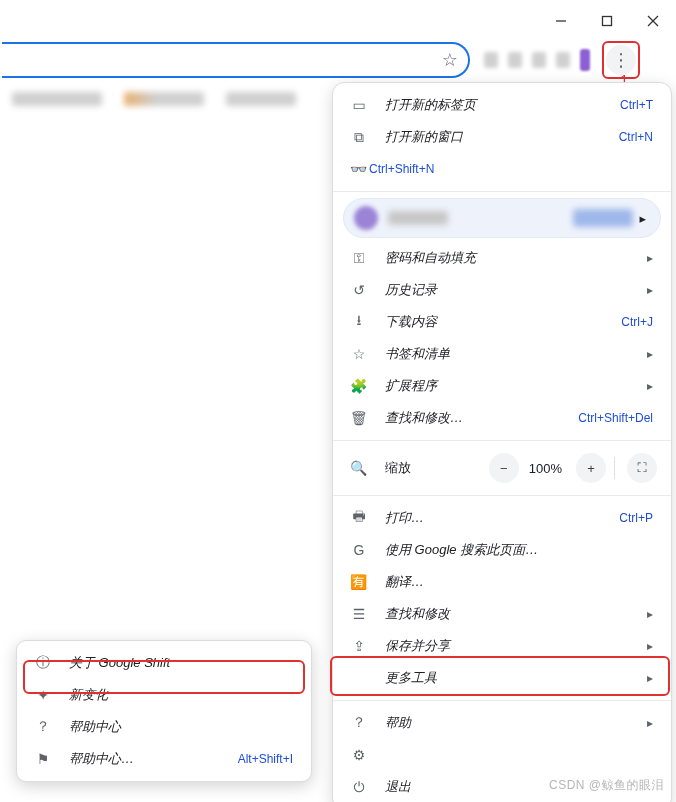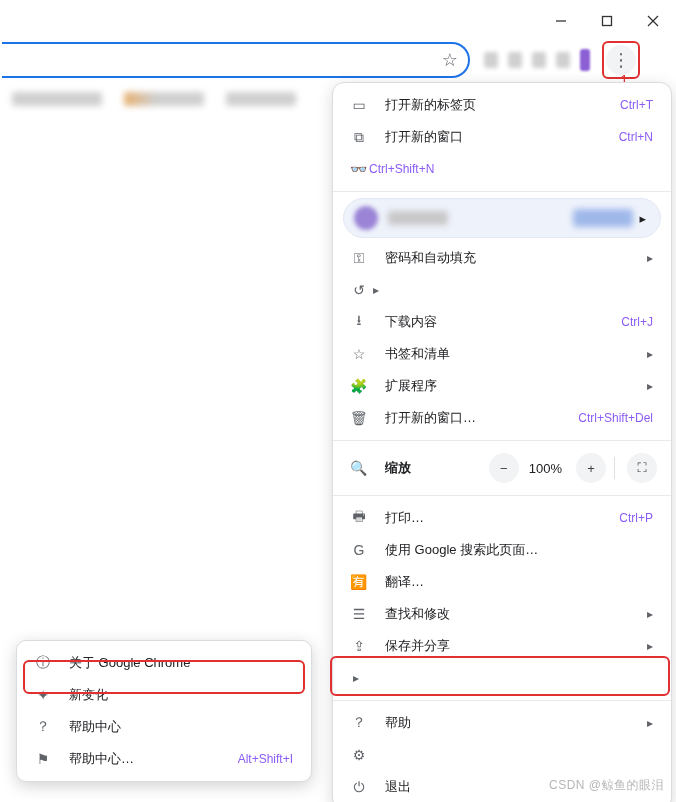--- a/index.html
+++ b/index.html
@@ -139,23 +139,24 @@
     width: 20px;
     text-align: center;
     color: #5f6368;
     font-size: 14px;
     flex-shrink: 0;
   }
   .mi .lbl {
     margin-left: 16px;
     flex: 1;
     white-space: nowrap;
+    font-style: italic;
   }
   .mi .sc {
-    color: #8b5cf6;
+    color: #1d4ed8;
     font-size: 12px;
   }
   .mi .chev {
     color: #5f6368;
     font-size: 12px;
     margin-left: 4px;
   }
   .sep {
     height: 1px;
     background: #e8eaed;
@@ -191,21 +192,21 @@
     border-radius: 4px;
     margin-right: 6px;
   }
   .zoom-row {
     display: flex;
     align-items: center;
     height: 42px;
     padding: 0 14px 0 16px;
   }
   .zoom-row .ico { width:20px; text-align:center; color:#5f6368; font-size:14px;}
-  .zoom-row .lbl { margin-left:16px; flex:1;font-weight:bold; }
+  .zoom-row .lbl { margin-left:16px; flex:1; }
   .circ-btn {
     width: 30px; height: 30px;
     border-radius: 50%;
     background: #f1f3f4;
     display: flex;
     align-items: center;
     justify-content: center;
     color: #3c4043;
     margin-left: 4px;
   }
@@ -326,40 +327,41 @@
     <span class="chev">▸</span>
   </div>
 
   <div class="mi">
     <span class="ico">⚿</span>
     <span class="lbl">密码和自动填充</span>
     <span class="chev">▸</span>
   </div>
   <div class="mi">
     <span class="ico">↺</span>
+    <span class="lbl">历史记录</span>
     <span class="chev">▸</span>
   </div>
   <div class="mi">
     <span class="ico">⭳</span>
     <span class="lbl">下载内容</span>
     <span class="sc">Ctrl+J</span>
   </div>
   <div class="mi">
     <span class="ico">☆</span>
     <span class="lbl">书签和清单</span>
     <span class="chev">▸</span>
   </div>
   <div class="mi">
     <span class="ico">🧩</span>
     <span class="lbl">扩展程序</span>
     <span class="chev">▸</span>
   </div>
   <div class="mi">
     <span class="ico">🗑</span>
-    <span class="lbl">打开新的窗口…</span>
+    <span class="lbl">查找和修改…</span>
     <span class="sc">Ctrl+Shift+Del</span>
   </div>
 
   <div class="sep"></div>
 
   <div class="zoom-row">
     <span class="ico">🔍</span>
     <span class="lbl">缩放</span>
     <div class="circ-btn">−</div>
     <span class="zoom-pct">100%</span>
@@ -387,20 +389,21 @@
     <span class="ico">☰</span>
     <span class="lbl">查找和修改</span>
     <span class="chev">▸</span>
   </div>
   <div class="mi">
     <span class="ico">⇪</span>
     <span class="lbl">保存并分享</span>
     <span class="chev">▸</span>
   </div>
   <div class="mi">
+    <span class="lbl" style="margin-left:36px">更多工具</span>
     <span class="chev">▸</span>
   </div>
 
   <div class="sep"></div>
 
   <div class="mi">
     <span class="ico">？</span>
     <span class="lbl">帮助</span>
     <span class="chev">▸</span>
   </div>
@@ -409,21 +412,21 @@
   </div>
   <div class="mi">
     <span class="ico">⏻</span>
     <span class="lbl">退出</span>
   </div>
 </div>
 
 <div class="submenu">
   <div class="mi">
     <span class="ico">ⓘ</span>
-    <span class="lbl">关于 Google Chrome</span>
+    <span class="lbl">关于 Google Shift</span>
   </div>
   <div class="mi">
     <span class="ico">✦</span>
     <span class="lbl">新变化</span>
   </div>
   <div class="mi">
     <span class="ico">？</span>
     <span class="lbl">帮助中心</span>
   </div>
   <div class="mi">

